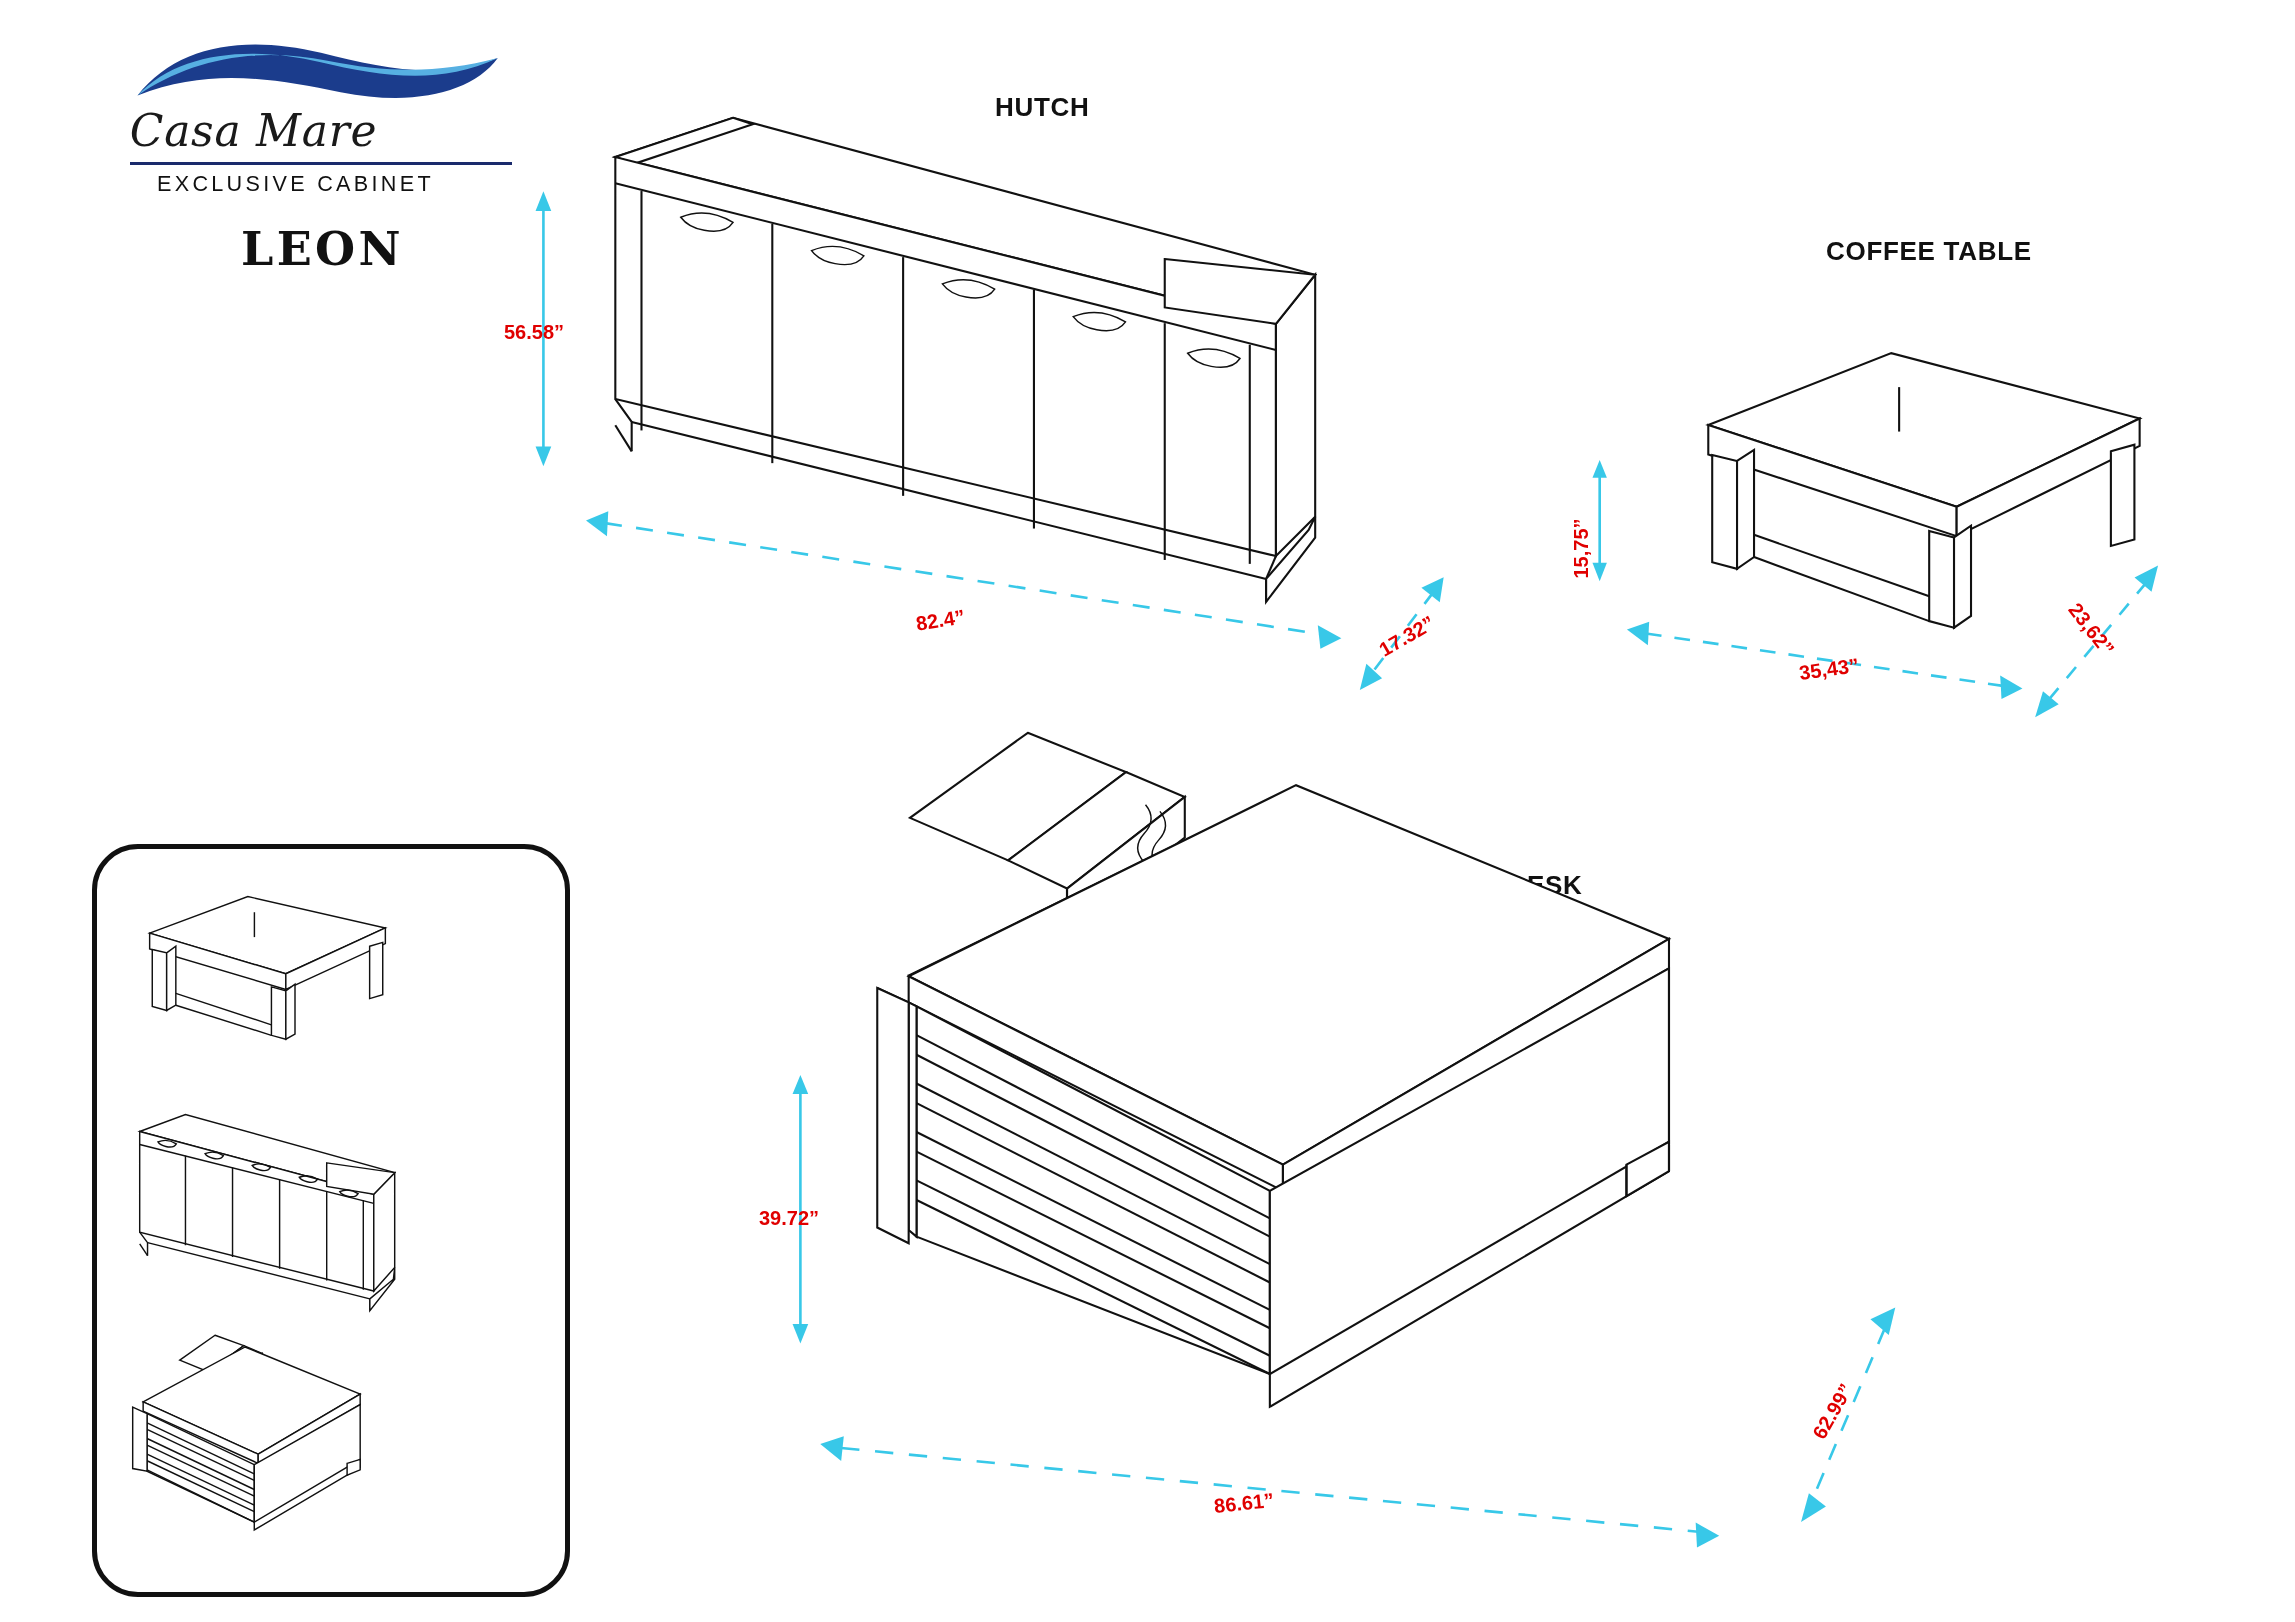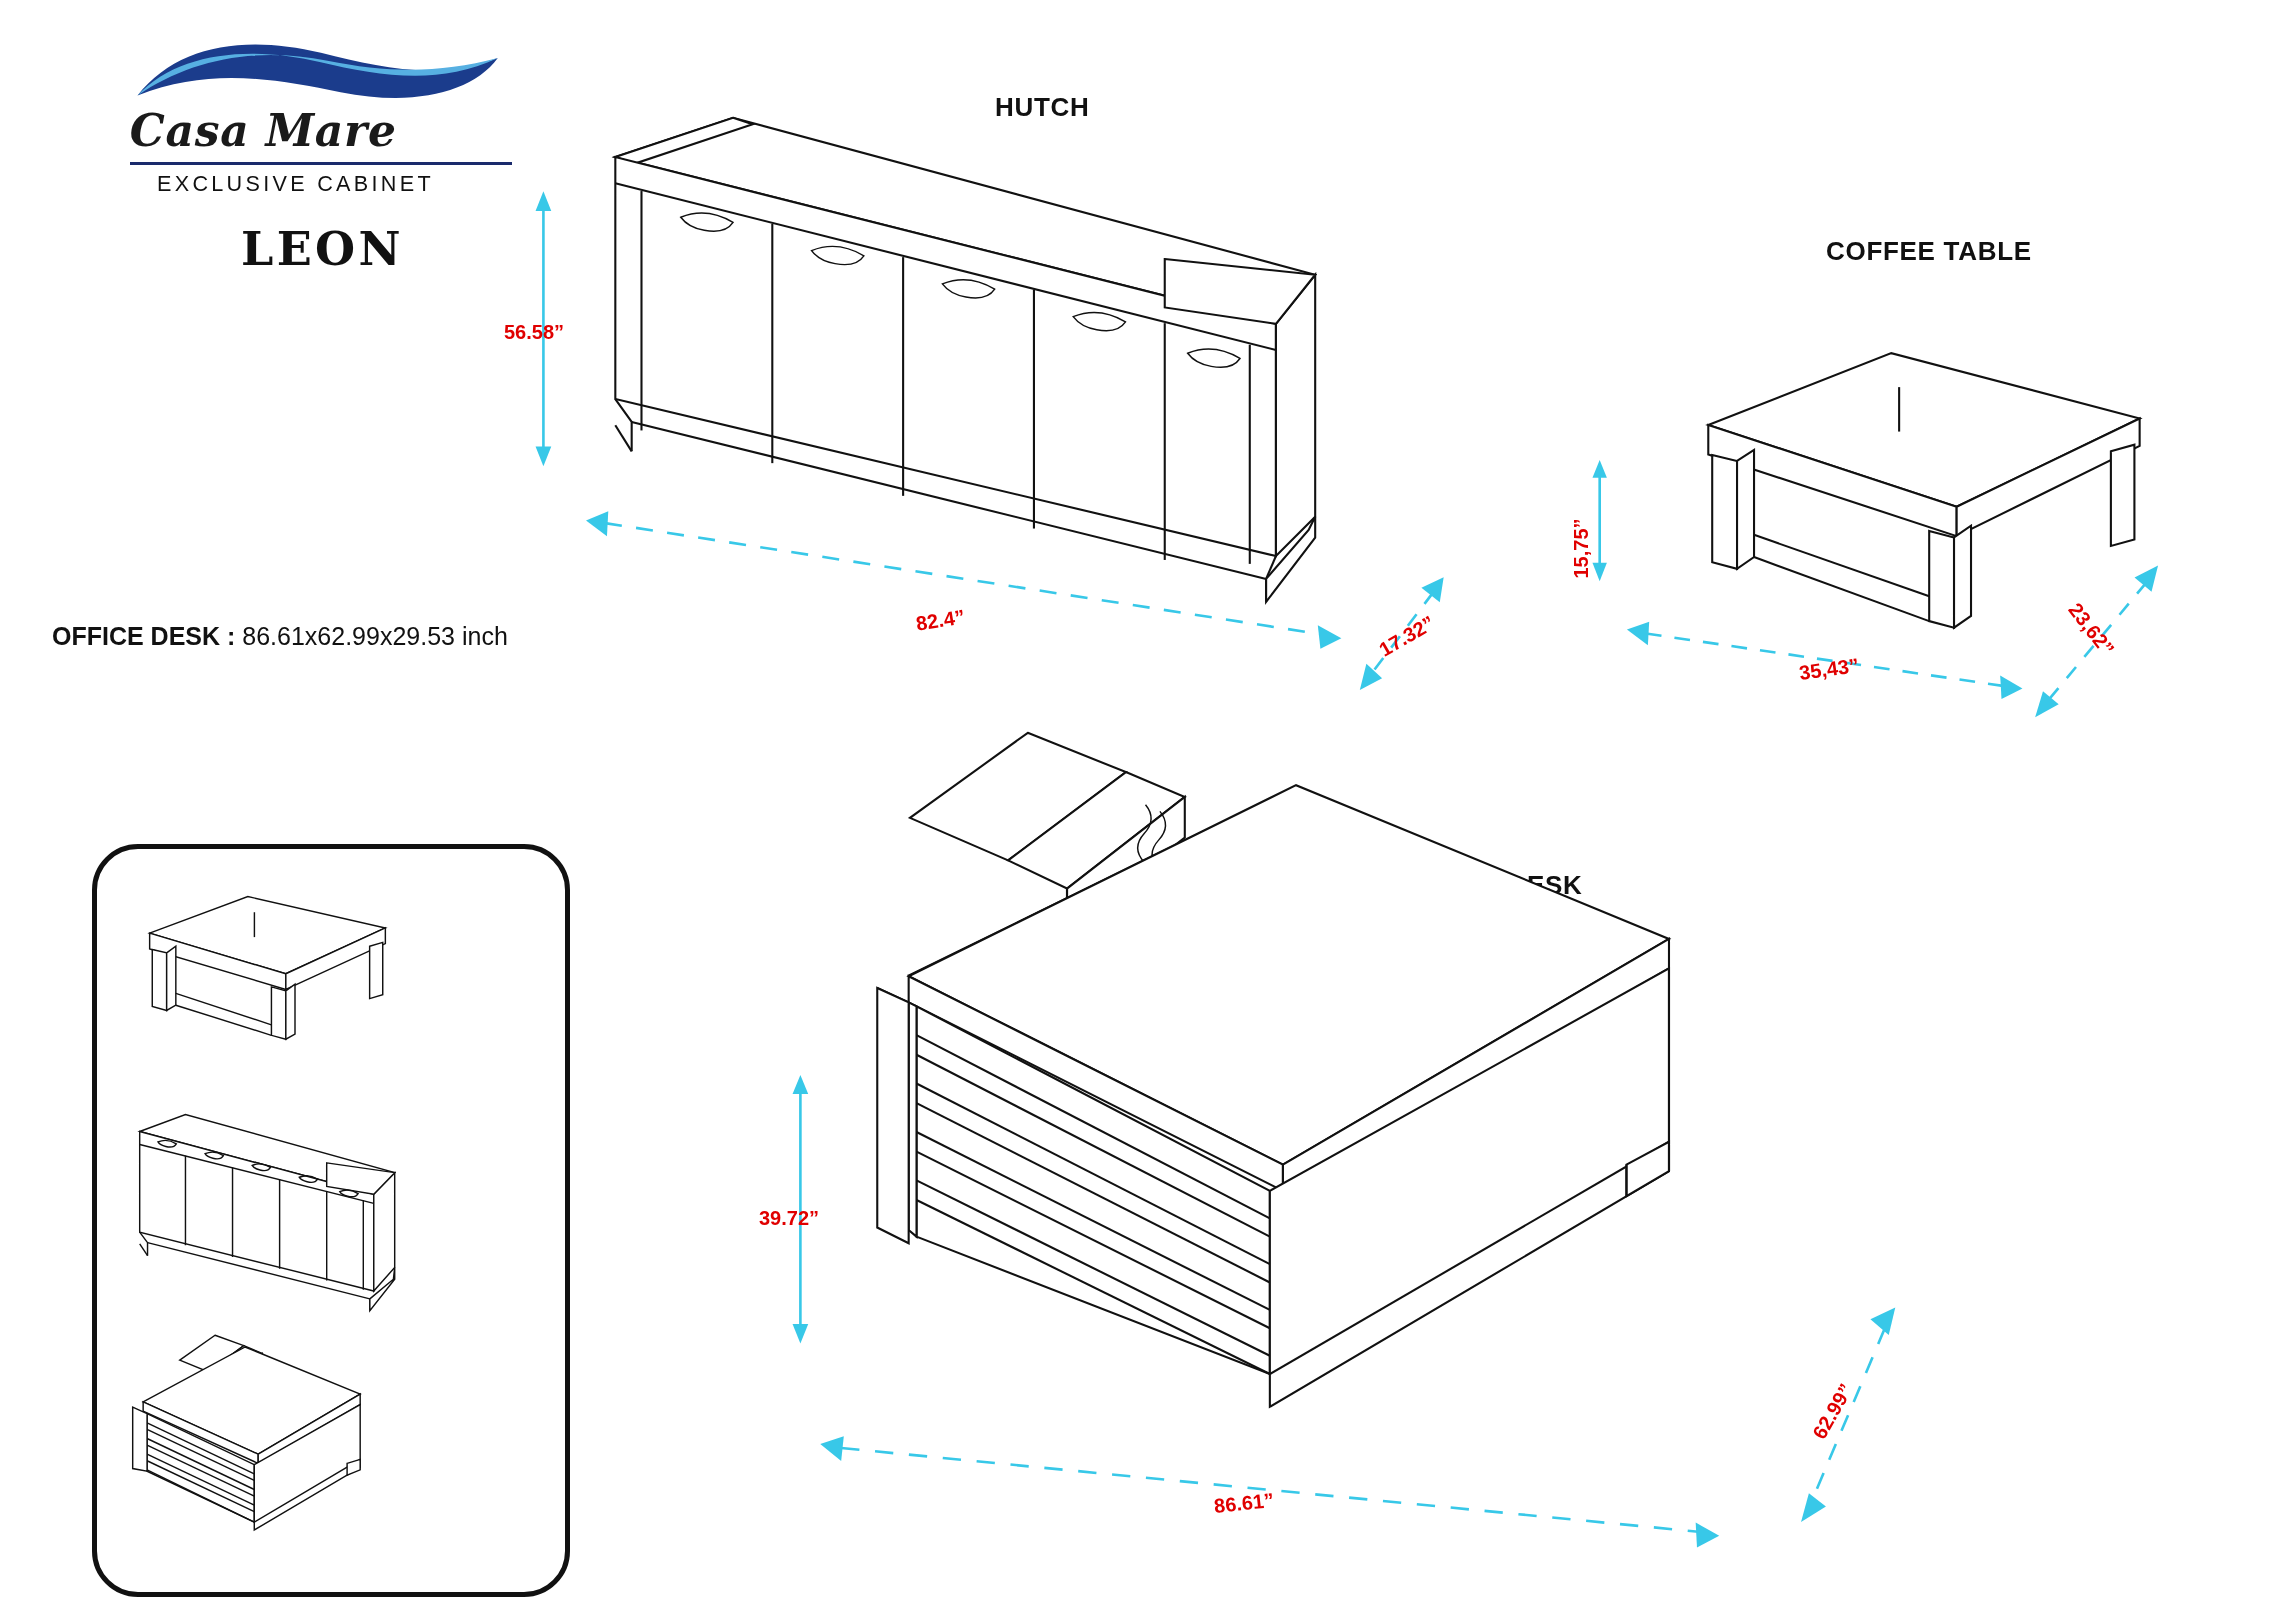--- a/index.html
+++ b/index.html
@@ -18,21 +18,21 @@
 
   
   #logo-block { left: 118px; top: 26px; width: 419px; height: 281px; }
   .logo-swoosh { position: absolute; left: 13px; top: 6.5px; width: 393px; height: 79px; }
   .brand-name {
     position: absolute;
     left: 11.8px; top: 79px;
     font-family: "DejaVu Serif", serif;
     font-style: italic;
     font-size: 44px;
-    font-weight: 700;
+    font-weight: 400;
     color: #1a1a1a;
     letter-spacing: 0.7px;
   }
   .brand-rule {
     position: absolute;
     left: 11.8px; top: 136px;
     width: 382px; height: 3.3px;
     background: #1a2a6c;
   }
   .brand-sub {
@@ -119,24 +119,20 @@
     <path d="M10,95 C70,18 175,2 290,30 C385,54 470,72 560,38 C520,92 430,112 320,90 C215,69 120,52 10,95 Z" fill="#1b3c8c"></path>
     <path d="M10,95 C70,30 180,18 288,44 C382,66 470,80 560,38 C470,62 390,60 300,42 C190,20 90,40 10,95 Z" fill="#57b0e2"></path>
   </svg>
   <div class="brand-name">Casa Mare</div>
   <div class="brand-rule"></div>
   <div class="brand-sub">EXCLUSIVE CABINET</div>
   <div class="series-name">LEON</div>
 </div>
 
 <div class="abs" id="spec-list">
-  <div class="spec-row">
-    <span class="spec-label">OFFICE DESK :</span>
-    <span class="spec-value">86.61x62.99x29.53 inch</span>
-  </div>
 </div>
 
 <div class="abs section-title" id="title-hutch">HUTCH</div>
 <div class="abs section-title" id="title-coffee">COFFEE TABLE</div>
 <div class="abs section-title" id="title-desk">OFFICE DESK</div>
 
 <svg class="abs" style="left:563px; top:98px;" width="883" height="589" viewBox="0 0 1350 900">
 
   <polygon class="ln fillw" points="80,90 260,30 1150,270 1090,345"></polygon>
 

